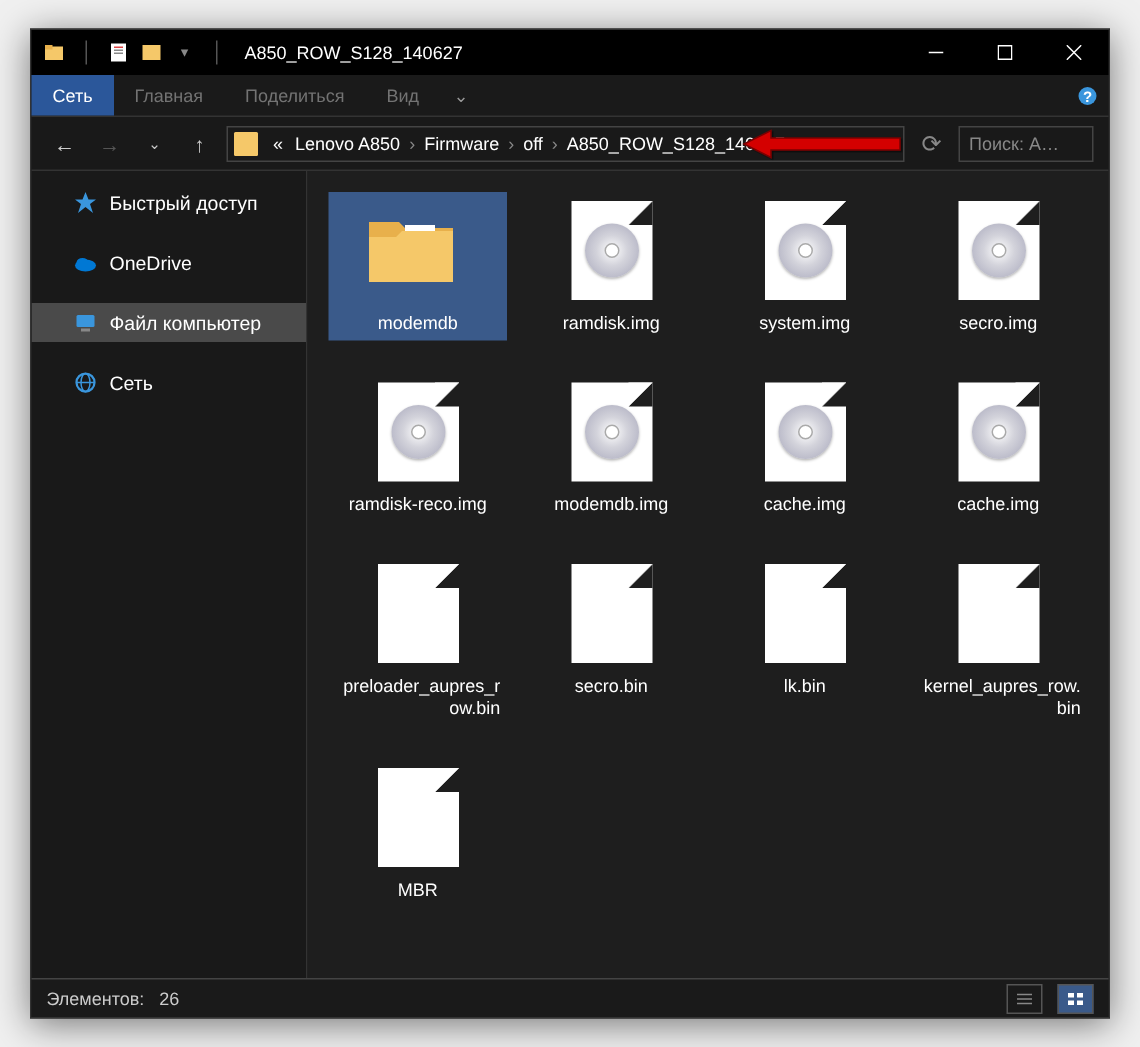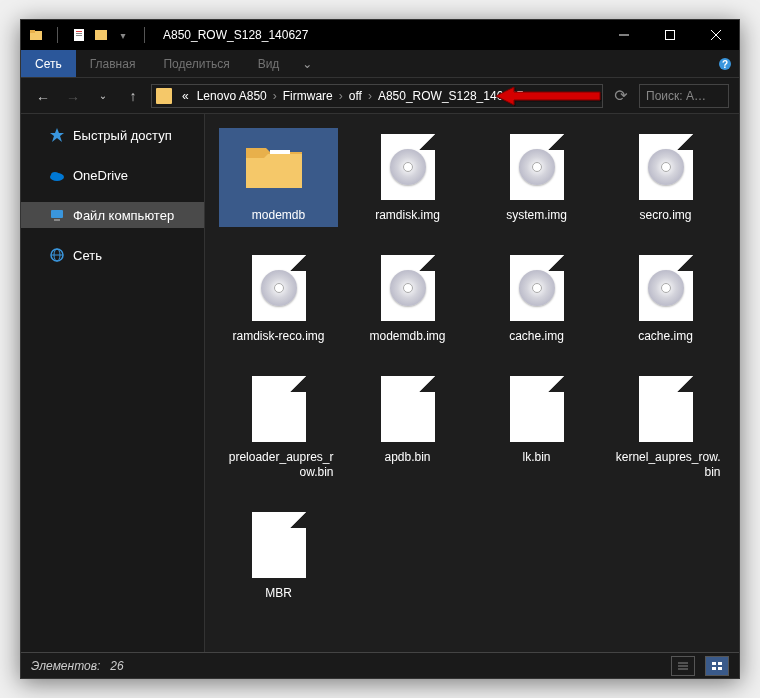--- a/index.html
+++ b/index.html
@@ -48,21 +48,21 @@
 
 .folder-ic { width: 60px; height: 50px; margin-top: 10px; }
 .folder-back { fill: #e8b04b; }
 .folder-front { fill: #f5c869; }
 
 .doc-ic { width: 54px; height: 66px; background: #fff; position: relative; margin: 2px auto; }
 .doc-ic .corner { position: absolute; top: 0; right: 0; width: 16px; height: 16px; background: linear-gradient(135deg, #fff 0%, #fff 48%, #ccc 50%, #1e1e1e 52%); }
 .doc-ic .disc { position: absolute; top: 50%; left: 50%; transform: translate(-50%,-50%); width: 36px; height: 36px; border-radius: 50%; background: radial-gradient(circle, rgba(255,255,255,0.9) 0%, rgba(200,200,210,0.8) 40%, rgba(160,160,180,0.7) 70%, rgba(200,200,210,0.9) 100%); box-shadow: 0 1px 2px rgba(0,0,0,0.3); }
 .doc-ic .disc::after { content:''; position:absolute; top:50%; left:50%; transform:translate(-50%,-50%); width:8px; height:8px; background:#fff; border:1px solid #aaa; border-radius:50%; }
 
-.statusbar { height: 26px; background: #1a1a1a; border-top: 1px solid #444; display: flex; align-items: center; padding: 0 10px; font-size: 12px; color: #ccc; gap: 10px; font-style: italic; }
+.statusbar { height: 26px; background: #1a1a1a; border-top: 1px solid #444; display: flex; align-items: center; padding: 0 10px; font-size: 12px; color: #ccc; gap: 10px; }
 .statusbar .spacer { flex: 1; }
 .statusbar .vbtn { width: 24px; height: 20px; display: flex; align-items: center; justify-content: center; border: 1px solid #555; }
 .statusbar .vbtn.active { background: #3a5a8a; }
 </style>
 </head>
 <body>
 
 <div class="shadow">
 <div class="window">
 
@@ -272,21 +272,21 @@
                 </div>
               </div>
               <div class="fname">preloader_aupres_row.bin</div>
             </div>
             <div class="item">
               <div class="ficon">
                 <div class="doc-ic blank">
                   <div class="corner"></div>
                 </div>
               </div>
-              <div class="fname">apdb.bin</div>
+              <div class="fname">secro.bin</div>
             </div>
             <div class="item">
               <div class="ficon">
                 <div class="doc-ic blank">
                   <div class="corner"></div>
                 </div>
               </div>
               <div class="fname">lk.bin</div>
             </div>
             <div class="item">

